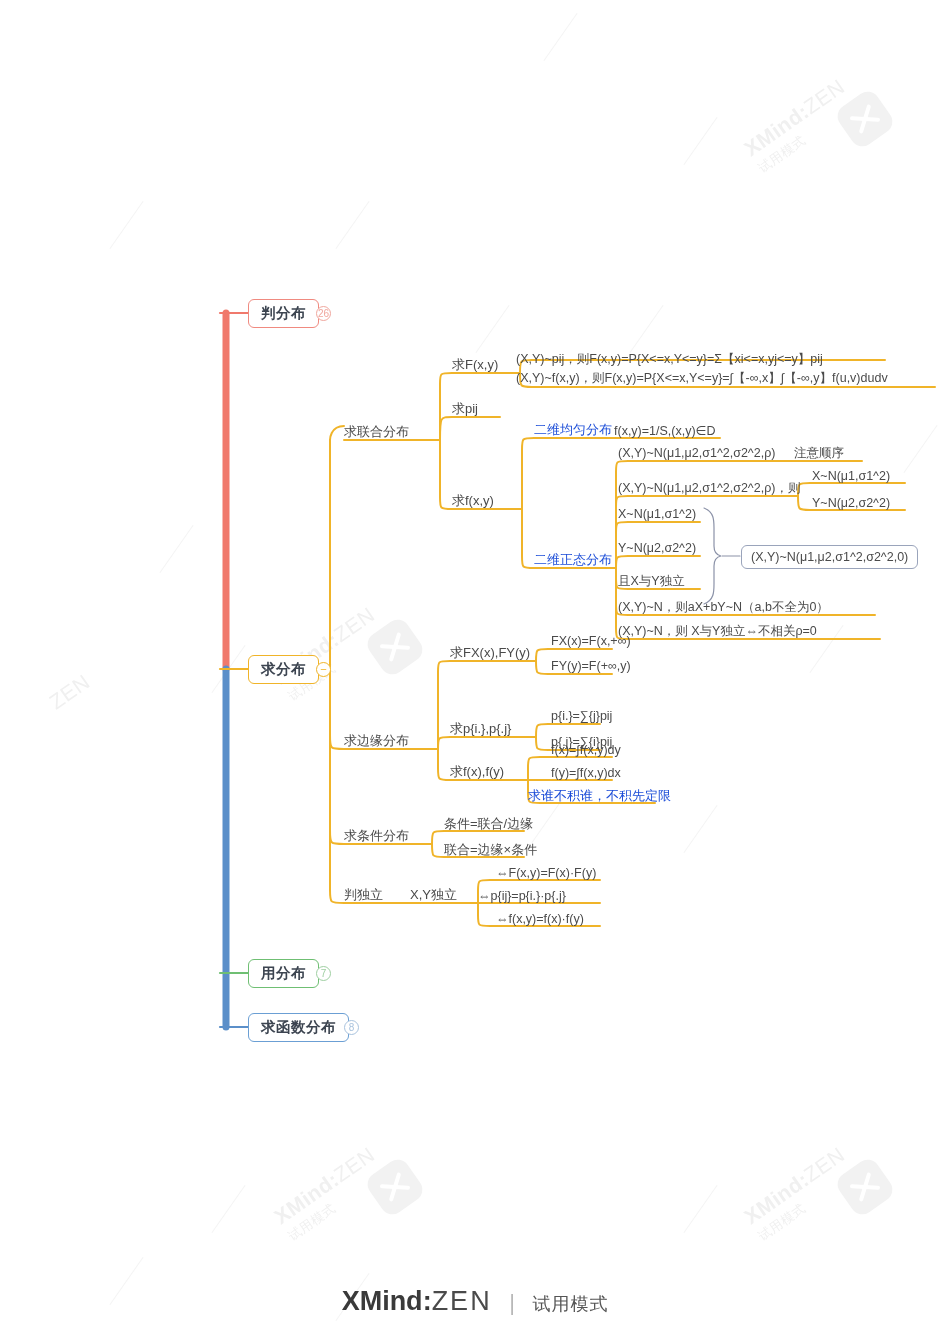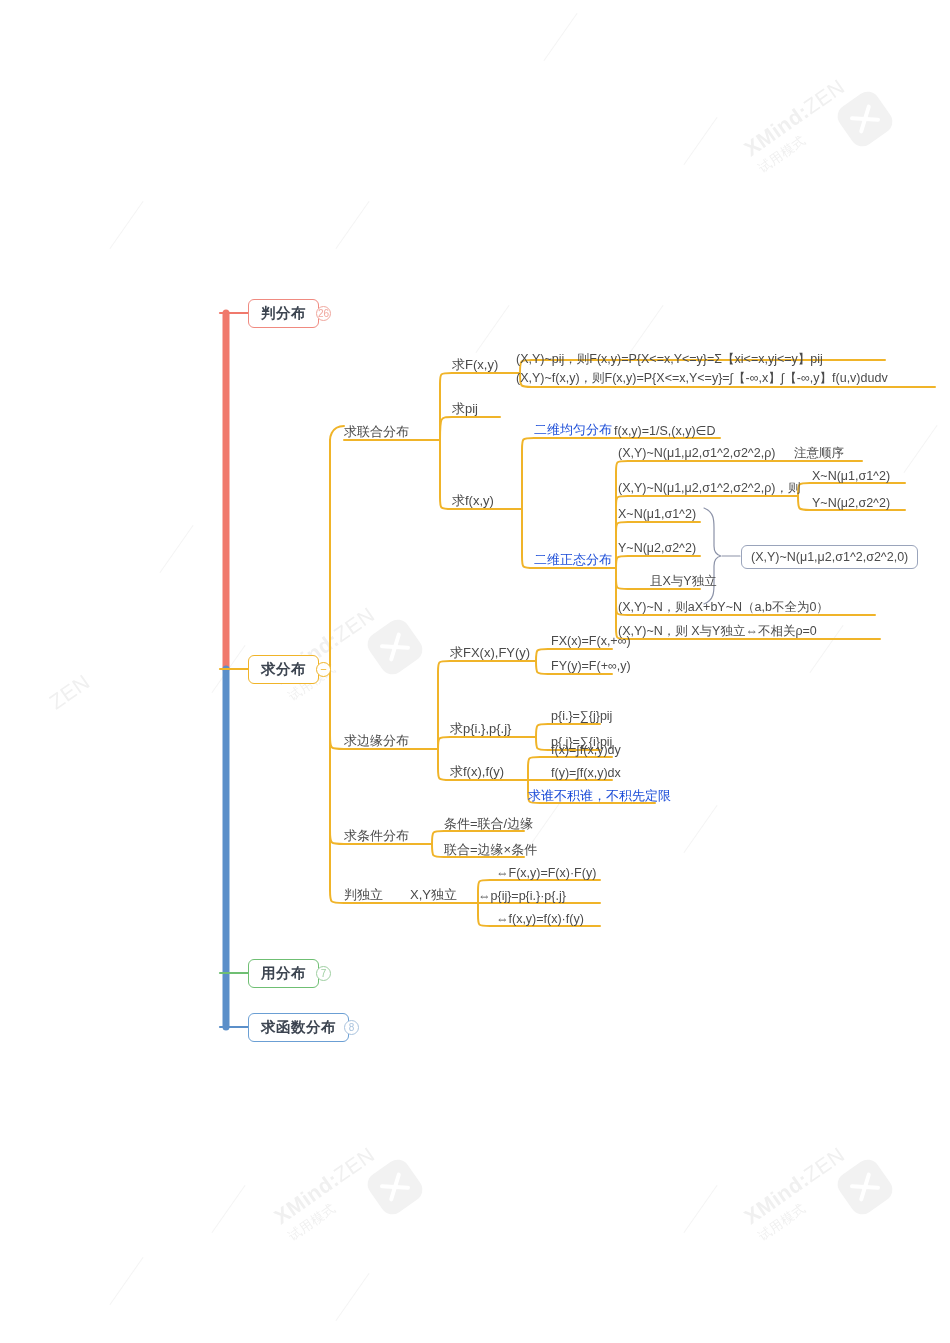--- a/index.html
+++ b/index.html
@@ -327,21 +327,21 @@
 
   <div class="t" style="left:618px; top:446px;">(X,Y)~N(μ1,μ2,σ1^2,σ2^2,ρ)</div>
   <div class="t" style="left:794px; top:446px;">注意顺序</div>
 
   <div class="t" style="left:618px; top:481px;">(X,Y)~N(μ1,μ2,σ1^2,σ2^2,ρ)，则</div>
   <div class="t" style="left:812px; top:469px;">X~N(μ1,σ1^2)</div>
   <div class="t" style="left:812px; top:496px;">Y~N(μ2,σ2^2)</div>
 
   <div class="t" style="left:618px; top:507px;">X~N(μ1,σ1^2)</div>
   <div class="t" style="left:618px; top:541px;">Y~N(μ2,σ2^2)</div>
-  <div class="t" style="left:618px; top:574px;padding-left:32px;">且X与Y独立</div>
+  <div class="t" style="left:618px; top:574px;">且X与Y独立</div>
   <div class="boxed" style="left:741px; top:545px;">(X,Y)~N(μ1,μ2,σ1^2,σ2^2,0)</div>
 
   <div class="t" style="left:618px; top:600px;">(X,Y)~N，则aX+bY~N（a,b不全为0）</div>
   <div class="t" style="left:618px; top:624px;">(X,Y)~N，则        X与Y独立⇔不相关ρ=0</div>
 
   <div class="t big" style="left:344px; top:733px;">求边缘分布</div>
 
   <div class="t big" style="left:450px; top:645px;">求FX(x),FY(y)</div>
   <div class="t" style="left:551px; top:634px;">FX(x)=F(x,+∞)</div>
   <div class="t" style="left:551px; top:659px;">FY(y)=F(+∞,y)</div>
@@ -358,14 +358,19 @@
   <div class="t big" style="left:344px; top:828px;">求条件分布</div>
   <div class="t big" style="left:444px; top:816px;">条件=联合/边缘</div>
   <div class="t big" style="left:444px; top:842px;">联合=边缘×条件</div>
 
   <div class="t big" style="left:344px; top:887px;">判独立</div>
   <div class="t big" style="left:410px; top:887px;">X,Y独立</div>
   <div class="t" style="left:496px; top:866px;">⇔F(x,y)=F(x)·F(y)</div>
   <div class="t" style="left:478px; top:889px;">⇔p{ij}=p{i.}·p{.j}</div>
   <div class="t" style="left:496px; top:912px;">⇔f(x,y)=f(x)·f(y)</div>
 
+  <div id="footer">
+    <span class="x">XMind</span><span class="x">:</span><span class="z">ZEN</span>
+    <span class="bar">|</span>
+    <span class="mode">试用模式</span>
+  </div>
 
 </div>
 
 </body></html>

